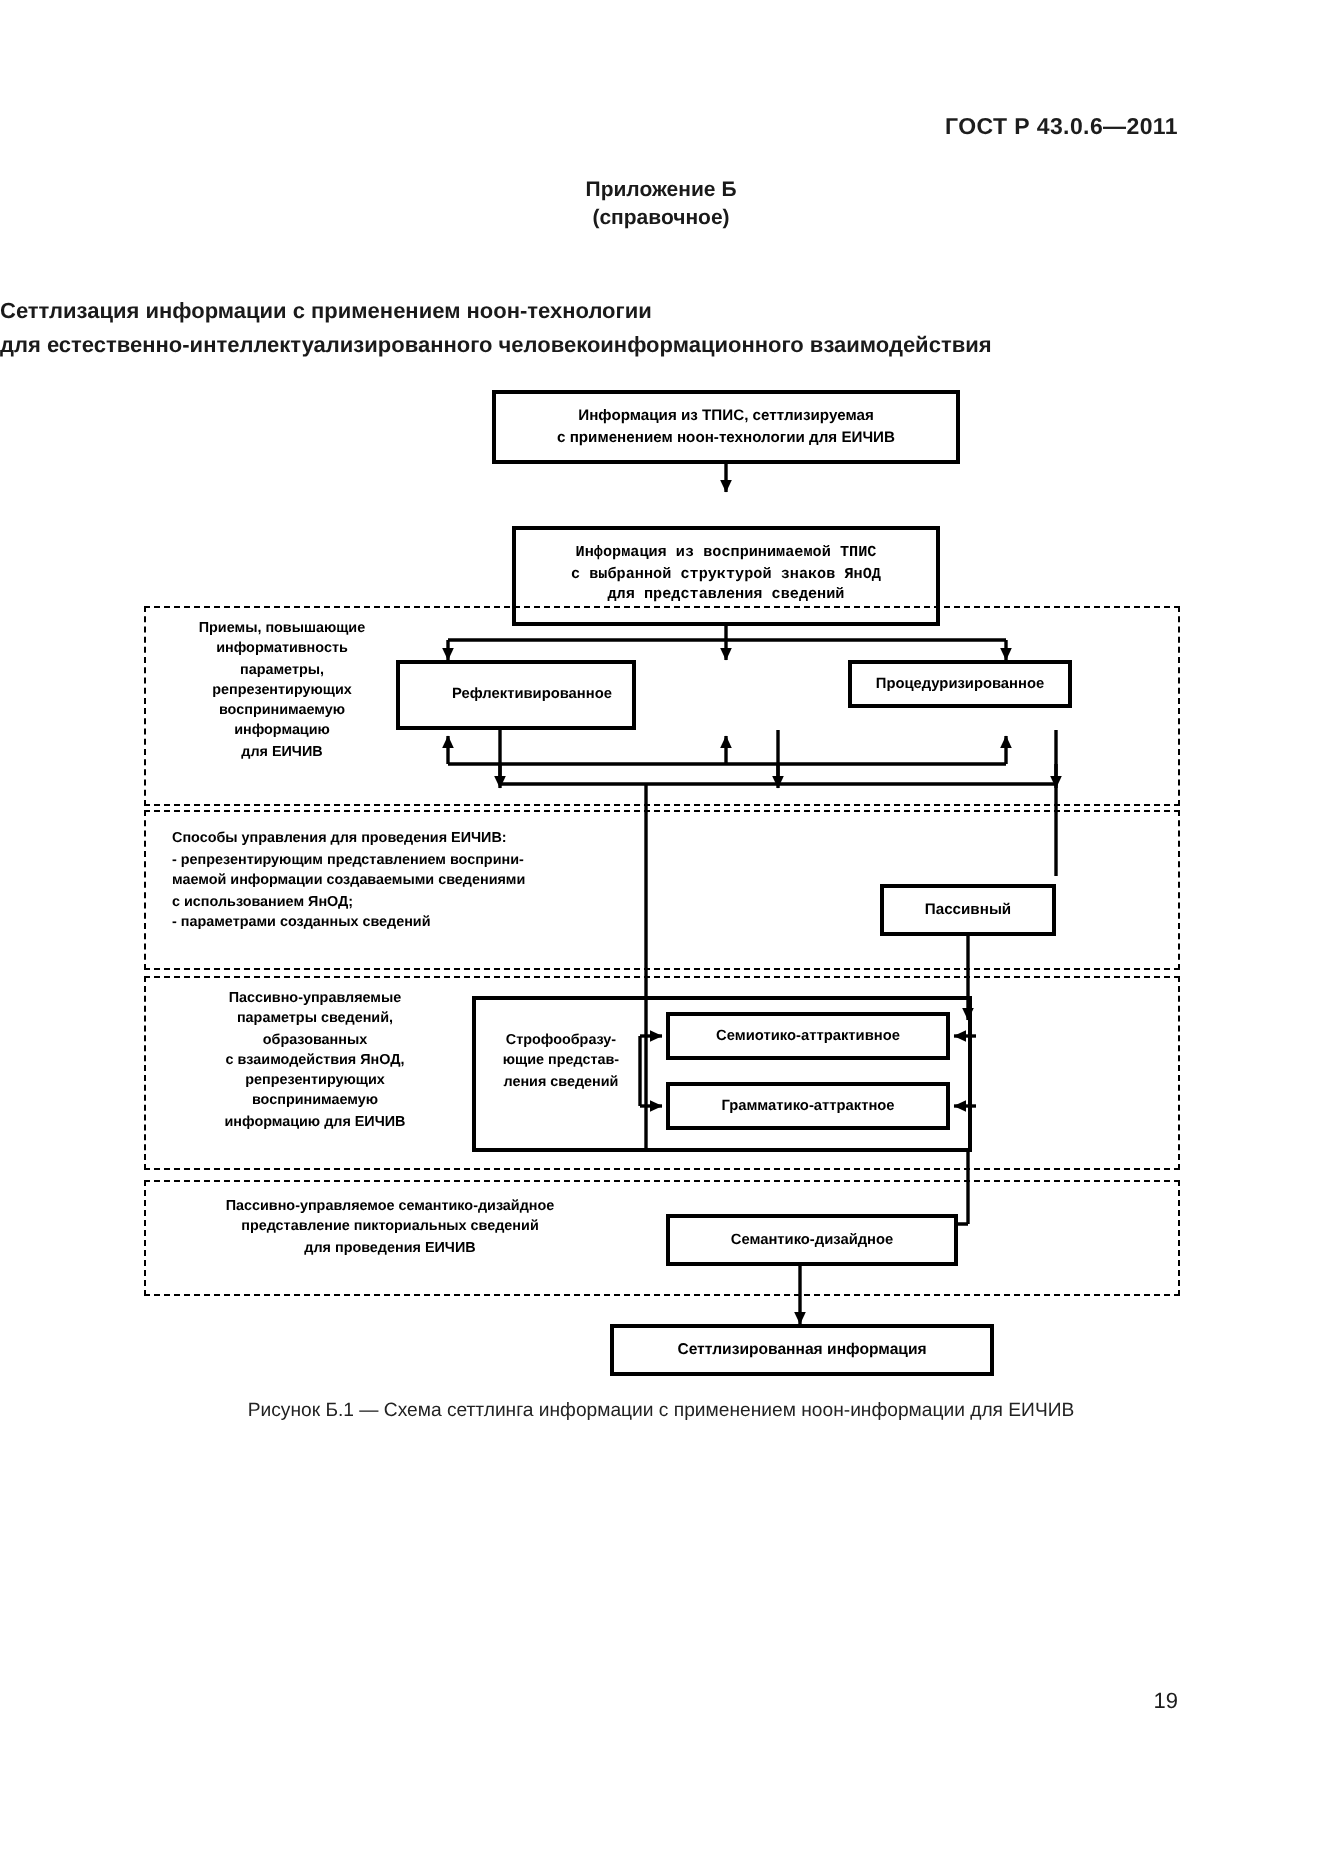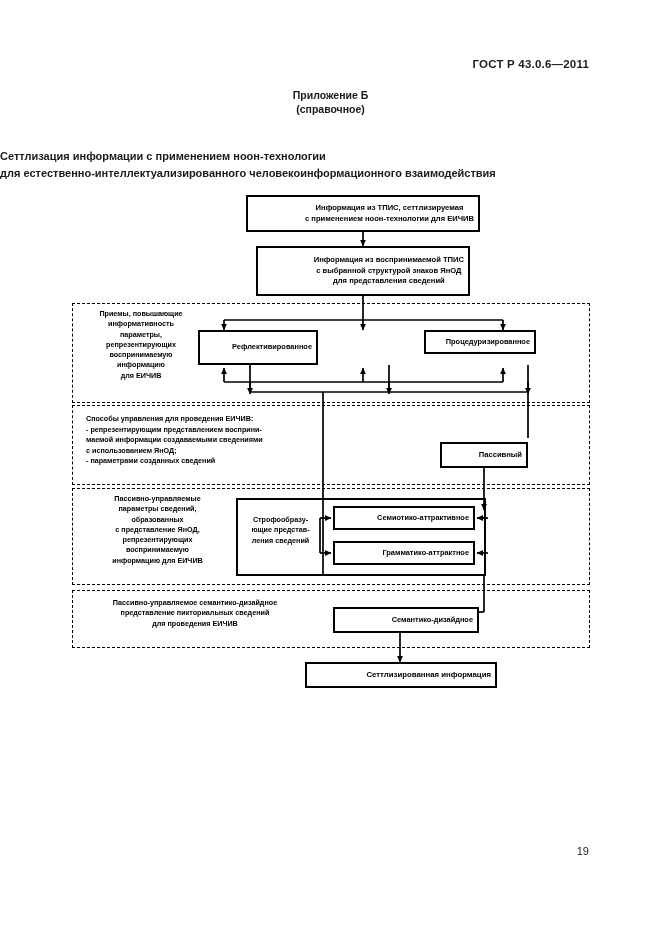--- a/index.html
+++ b/index.html
@@ -35,21 +35,21 @@
     position:absolute;top:845px;right:72px;font-size:11px;color:#1d1d1d;
   }
 
   
   .diagram{position:absolute;left:0;top:0;width:661px;height:700px;}
   .diagram svg{display:block;}
 
   .node{
     position:absolute;box-sizing:border-box;
     background:#fff;border:2px solid #000;
-    display:flex;align-items:center;justify-content:flex-end;
+    display:flex;align-items:center;justify-content:center;
     text-align:center;font-weight:bold;color:#000;
     line-height:10.5px;padding:2px 4px;
   }
   .node.thick{border-width:2.4px;}
 
   .blocktext{
     position:absolute;text-align:center;font-weight:bold;
     color:#000;line-height:10.3px;
   }
   .blocktext.left{text-align:left;}
@@ -124,21 +124,21 @@
       </g>
     </svg>
 
     <div class="node thick" style="left:246px;top:195px;width:234px;height:37px;font-size:7.6px;">
       <div>
         <div>Информация из ТПИС, сеттлизируемая</div>
         <div>с применением ноон-технологии для ЕИЧИВ</div>
       </div>
     </div>
 
-    <div class="node thick" style="left:256px;top:246px;width:214px;height:50px;font-size:7.6px;">
+    <div class="node thick" style="left:256px;top:263px;width:214px;height:50px;font-size:7.6px;font-family:Liberation Mono, monospace;">
       <div>
         <div>Информация из воспринимаемой ТПИС</div>
         <div>с выбранной структурой знаков ЯнОД</div>
         <div>для представления сведений</div>
       </div>
     </div>
 
     <div class="band" style="left:72px;top:303px;width:518px;height:100px;"></div>
 
     <div class="blocktext" style="left:82px;top:309px;width:118px;font-size:7.2px;">
@@ -167,21 +167,21 @@
     </div>
 
     <div class="node thick" style="left:440px;top:442px;width:88px;height:26px;font-size:7.6px;">Пассивный</div>
 
     <div class="band" style="left:72px;top:488px;width:518px;height:97px;"></div>
 
     <div class="blocktext" style="left:80px;top:494px;width:155px;font-size:7.2px;">
       <div>Пассивно-управляемые</div>
       <div>параметры сведений,</div>
       <div>образованных</div>
-      <div>с представление ЯнОД,</div>
+      <div>с взаимодействия ЯнОД,</div>
       <div>репрезентирующих</div>
       <div>воспринимаемую</div>
       <div>информацию для ЕИЧИВ</div>
     </div>
 
     <div class="group" style="left:236px;top:498px;width:250px;height:78px;"></div>
 
     <div class="blocktext" style="left:243px;top:515px;width:75px;font-size:7.2px;">
       <div>Строфообразу-</div>
       <div>ющие представ-</div>
@@ -211,16 +211,17 @@
       <div>представление пикториальных сведений</div>
       <div>для проведения ЕИЧИВ</div>
     </div>
 
     <div class="node thick" style="left:333px;top:607px;width:146px;height:26px;font-size:7.4px;">Семантико-дизайдное</div>
 
     <div class="node thick" style="left:305px;top:662px;width:192px;height:26px;font-size:7.8px;">Сеттлизированная информация</div>
 
   </div>
 
+  <div class="caption">Рисунок Б.1 — Схема сеттлинга информации с применением ноон-информации для ЕИЧИВ</div>
 
   <div class="pagenum">19</div>
 
 </div>
 
 </body></html>

